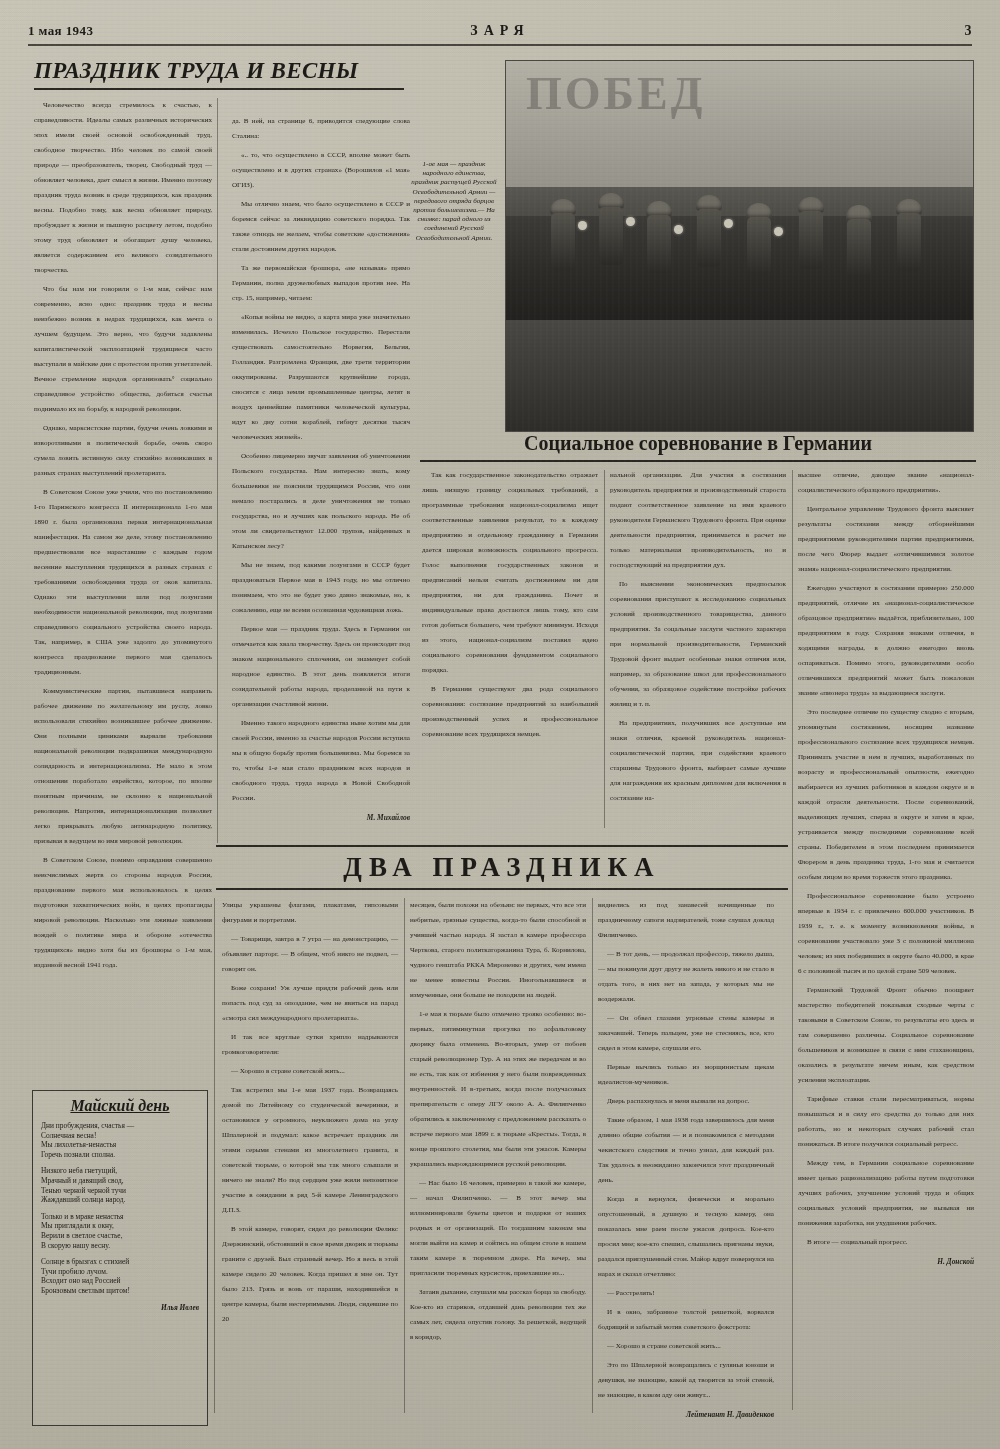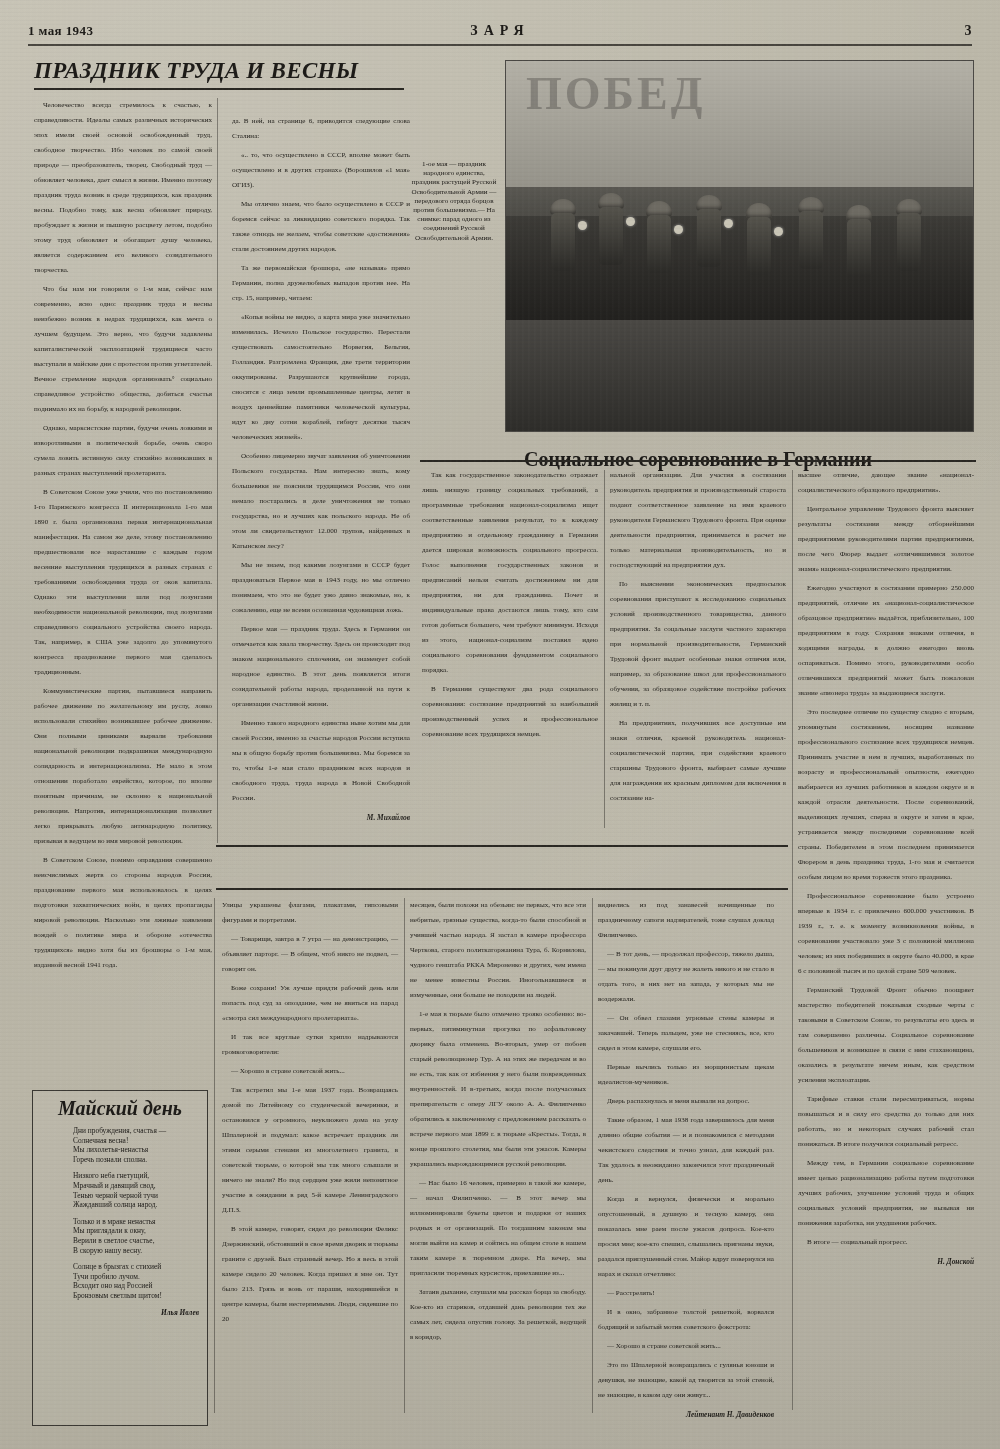--- a/index.html
+++ b/index.html
@@ -88,45 +88,45 @@
   .figbody{
     position:absolute;width:24px;height:58px;border-radius:5px;
     background:linear-gradient(180deg,#55534c,#2b2a27);
   }
   .horn{
     position:absolute;width:9px;height:9px;border-radius:50%;
     background:#c9c5b6;box-shadow:0 0 3px rgba(255,255,255,.5);
   }
   .photo-caption{
     position:absolute;left:410px;top:160px;width:88px;
-    font-size:7.1px;line-height:9.2px;text-align:center;
+    font-size:7.1px;line-height:9.2px;text-align:center;font-style:italic;
   }
   
   .head-soc{
     position:absolute;left:420px;top:432px;width:556px;text-align:center;
-    font-size:20px;font-weight:bold;margin-top:16px;
+    font-size:20px;font-weight:bold;
   }
   .rule-soc{position:absolute;left:420px;top:460px;width:556px;height:2px;background:#2a2823;}
   .head-dva{
     position:absolute;left:216px;top:852px;width:572px;text-align:center;
     font-size:27px;font-weight:bold;letter-spacing:7px;
   }
   .rule-dva-a{position:absolute;left:216px;top:845px;width:572px;height:2px;background:#2a2823;}
   .rule-dva-b{position:absolute;left:216px;top:888px;width:572px;height:2px;background:#2a2823;}
   
   .poembox{
     position:absolute;left:32px;top:1090px;width:176px;height:336px;
     border:1px solid #3a3833;padding:6px 8px;box-sizing:border-box;
     background:rgba(255,255,255,0.05);
   }
   .poembox h3{
-    margin:0 0 6px 0;font-style:italic;font-weight:bold;font-size:20px;text-align:center;
+    margin:0 0 6px 0;font-style:italic;font-weight:bold;font-size:16px;text-align:center;text-decoration:underline;
   }
   .poembox .stanza{font-size:7.4px;line-height:9.6px;margin-bottom:7px;}
-  .poembox .stanza div{white-space:nowrap;margin-left:32px;}
+  .poembox .stanza div{white-space:nowrap;}
   .poembox .author{text-align:right;font-size:7.4px;font-style:italic;font-weight:bold;margin-top:4px;}
   .rule-v{position:absolute;width:1px;background:rgba(40,38,34,.45);}
 </style>
 </head>
 <body>
 
 <div class="page">
 
   <div class="masthead">
     <div class="date">1 мая 1943</div>
@@ -208,20 +208,21 @@
     <p>Это последнее отличие по существу сходно с вторым, упомянутым состязанием, носящим название профессионального состязание всех трудящихся немцев. Принимать участие в нем в лучших, выработанных по возрасту и профессиональный опытности, ежегодно выбирается из лучших работников в каждом округе и в каждой отрасли деятельности. После соревнований, выделяющих лучших, сперва в округе и затем в крае, устраивается между последними соревнование всей страны. Победителем в этом последнем принимается Фюрером в день праздника труда, 1-го мая и считается особым лицом во время торжеств этого праздника.</p>
     <p>Профессиональное соревнование было устроено впервые в 1934 г. с привлечено 600.000 участников. В 1939 г., т. е. к моменту возникновения войны, в соревновании участвовало уже 3 с половиной миллиона человек; из них победивших в округе было 40.000, в крае 6 с половиной тысяч и по целой стране 509 человек.</p>
     <p>Германский Трудовой Фронт обычно поощряет мастерство победителей показывая сходные черты с таковыми в Советском Союзе, то результаты его здесь и там совершенно различны. Социальное соревнование большевиков и возникшее в связи с ним стахановщина, оказались в результате ничем иным, как средством усиления эксплоатации.</p>
     <p>Тарифные ставки стали пересматриваться, нормы повышаться и в силу его средства до только для них работать, но и некоторых случаях рабочий стал понижаться. В итоге получился социальный регресс.</p>
     <p>Между тем, в Германии социальное соревнование имеет целью рационализацию работы путем подготовки лучших рабочих, улучшение условий труда и общих социальных условий предприятия, не вызывая ни понижения заработка, ни ухудшения рабочих.</p>
     <p>В итоге — социальный прогресс.</p>
     <div class="sig">Н. Донской</div>
   </div>
 
   <div class="rule-dva-a"></div>
+  <div class="head-dva">ДВА ПРАЗДНИКА</div>
   <div class="rule-dva-b"></div>
 
   <div class="col" style="left:222px;top:898px;width:176px;height:520px;">
     <p class="noind">Улицы украшены флагами, плакатами, гипсовыми фигурами и портретами.</p>
     <p>— Товарищи, завтра в 7 утра — на демонстрацию, — объявляет парторг. — В общем, чтоб никто не подвел, — говорит он.</p>
     <p>Боже сохрани! Уж лучше придти рабочий день или попасть под суд за опоздание, чем не явиться на парад «смотра сил международного пролетариата».</p>
     <p>И так все круглые сутки хрипло надрываются громкоговорители:</p>
     <p>— Хорошо в стране советской жить...</p>
     <p>Так встретил мы 1-е мая 1937 года. Возвращаясь домой по Литейному со студенческой вечеринки, я остановился у огромного, неуклюжего дома на углу Шпалерной и подумал: какое встречает праздник ли этими серыми стенами из многолетнего гранита, в советской тюрьме, о которой мы так много слышали и ничего не знали? Но под сердцем уже жили непонятное участие в ожидании в ряд 5-й камере Ленинградского Д.П.З.</p>
     <p>В этой камере, говорят, сидел до революции Феликс Дзержинский, обстоявший в свое время дворик и тюрьмы граните с друзей. Был странный вечер. Но я весь в этой камере сидело 20 человек. Когда пришел я мне он. Тут было 213. Грязь и вонь от параши, находившейся в центре камеры, были нестерпимыми. Люди, сидевшие по 20</p>

